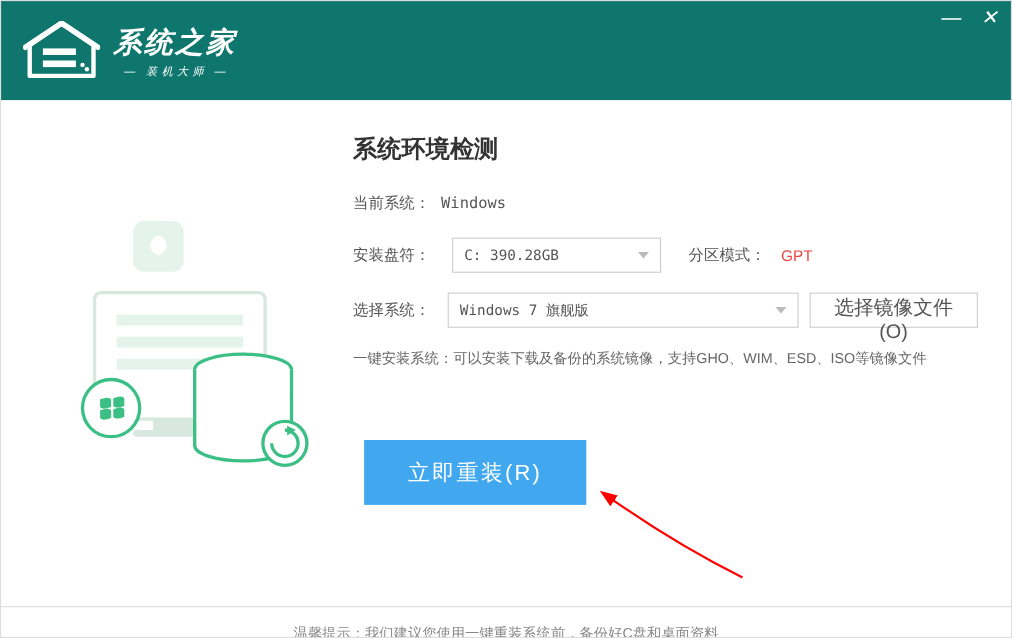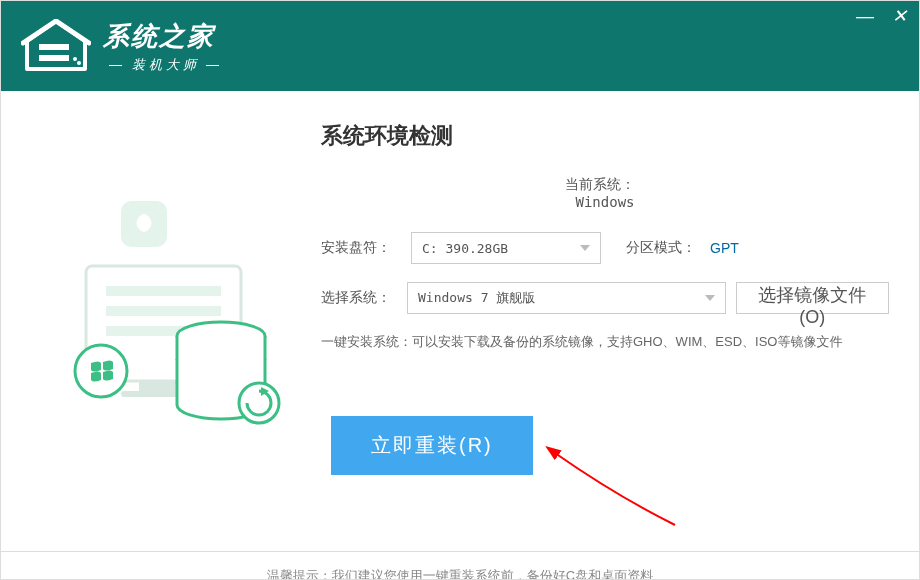--- a/index.html
+++ b/index.html
@@ -14,21 +14,21 @@
       position: relative;
       font-style: italic;
     }
     
     .logo-area { display: flex; align-items: center; gap: 12px; }
     
     .logo-icon { width: 70px; height: 55px; }
     
     .brand-text { color: #fff; }
     .brand-title { font-size: 26px; font-weight: bold; letter-spacing: 2px; }
-    .brand-subtitle { font-size: 13px; letter-spacing: 4px; text-align: left; margin-top: 2px; }
+    .brand-subtitle { font-size: 10px; letter-spacing: 4px; text-align: right; margin-top: 2px; }
     .brand-subtitle::before, .brand-subtitle::after { content: "—"; margin: 0 6px; }
     
     .window-controls { position: absolute; right: 12px; top: 6px; display: flex; gap: 18px; }
     .window-controls span { color: #fff; font-size: 18px; cursor: pointer; line-height: 1; }
     
     .main { display: flex; height: 440px; }
     
     .left-illustration {
       width: 320px;
       display: flex;
@@ -37,21 +37,21 @@
       position: relative;
     }
     
     .right-content {
       flex: 1;
       padding: 30px 30px 0 0;
     }
     
     .section-title { font-size: 22px; font-weight: bold; color: #333; margin-bottom: 25px; }
     
-    .info-row { display: flex; align-items: center; margin-bottom: 22px; font-size: 14px; color: #555; flex-direction: column; }
+    .info-row { display: flex; align-items: center; margin-bottom: 22px; font-size: 14px; color: #555; }
     .info-label { width: 80px; }
     .info-value { font-family: "SimSun", monospace; }
     
     .form-row { display: flex; align-items: center; margin-bottom: 18px; font-size: 14px; color: #555; gap: 10px; }
     .form-label { width: 80px; }
     
     .select-box {
       border: 1px solid #ccc;
       height: 32px;
       display: flex;
@@ -67,21 +67,21 @@
       right: 10px;
       width: 0; height: 0;
       border-left: 5px solid transparent;
       border-right: 5px solid transparent;
       border-top: 6px solid #bbb;
     }
     .select-drive { width: 190px; }
     .select-system { width: 334px; }
     
     .partition-label { margin-left: 15px; }
-    .partition-value { color: #0369a1; margin-left: 4px; }
+    .partition-value { color: #ef4444; margin-left: 4px; }
     
     .btn-outline {
       border: 1px solid #ccc;
       height: 32px;
       padding: 0 12px;
       background: #fff;
       font-size: 18px;
       cursor: pointer;
       color: #555;
     }

